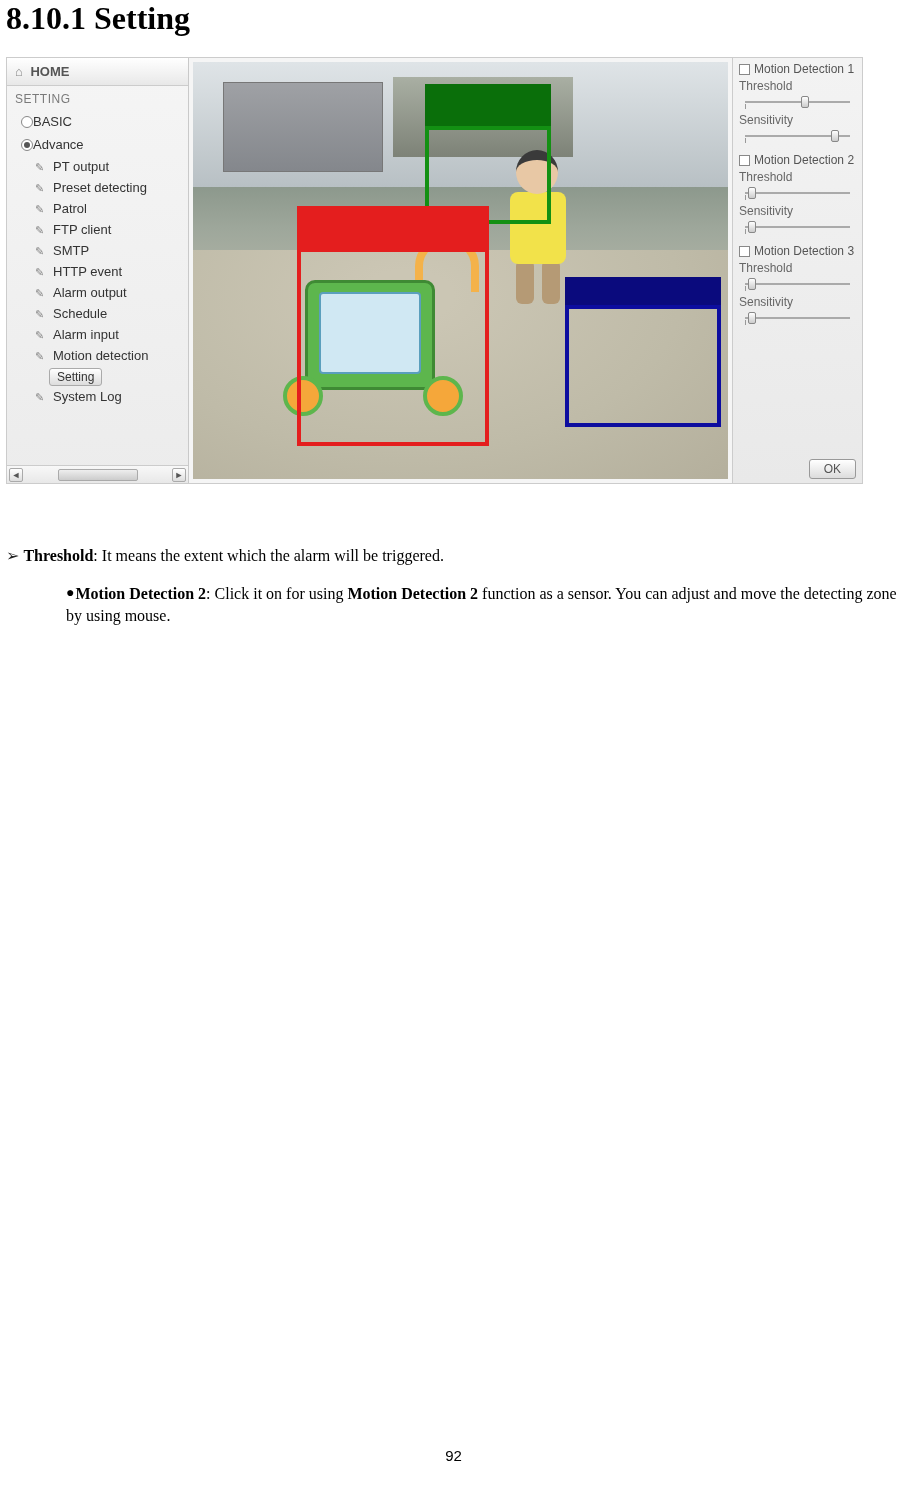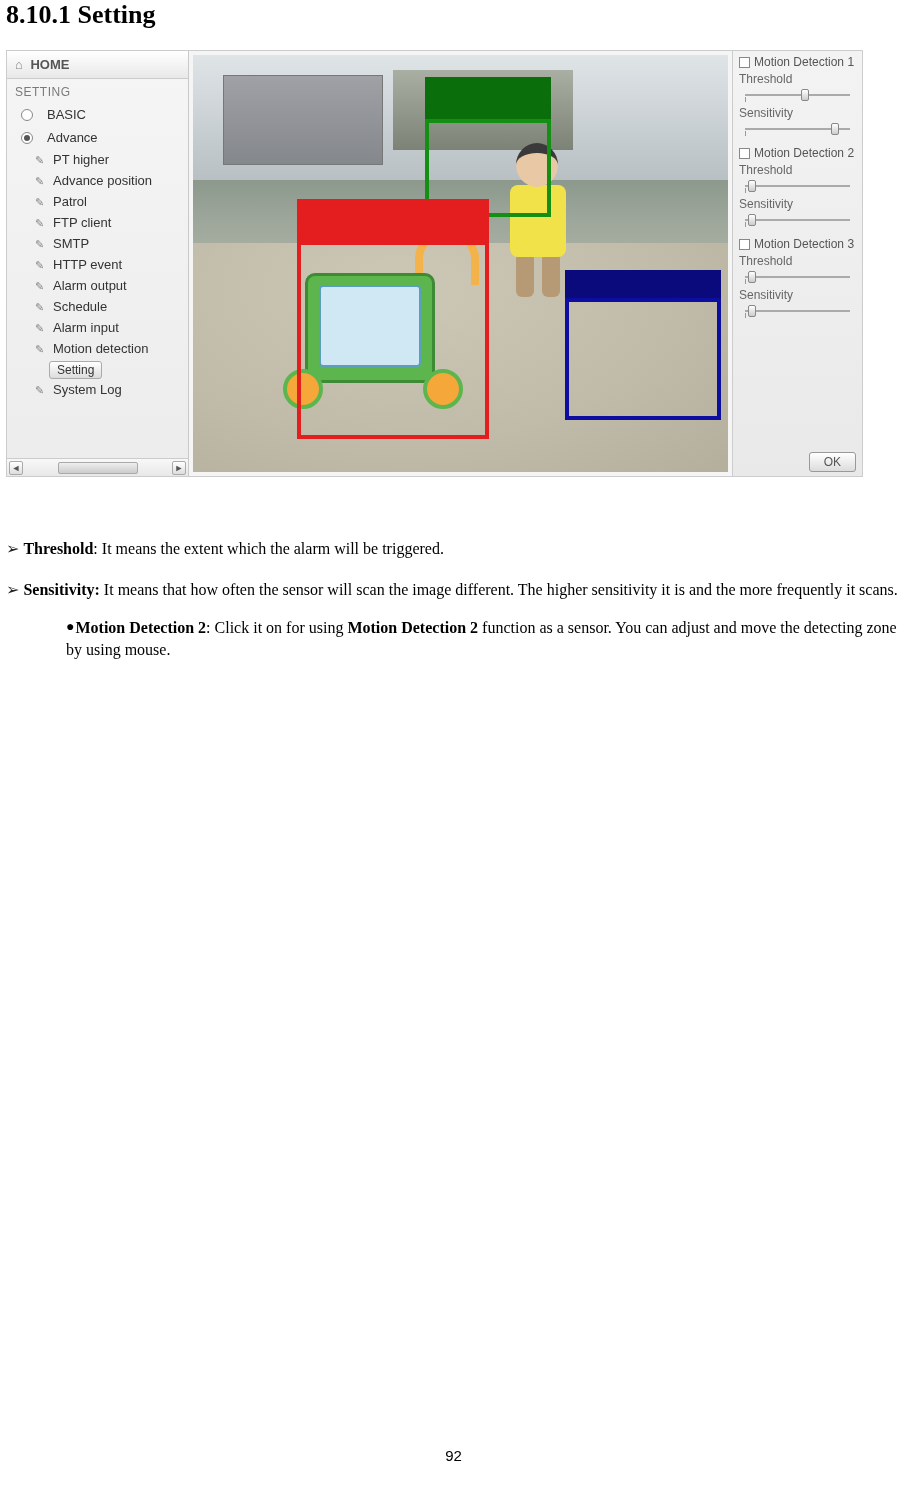--- a/index.html
+++ b/index.html
@@ -6,21 +6,21 @@
     body {
       margin: 0;
       padding: 0;
       font-family: "Times New Roman", Times, serif;
       width: 907px;
       height: 1488px;
       background: white;
       position: relative;
     }
     .page-title {
-      font-size: 26px;
+      font-size: 32px;
       font-weight: bold;
       padding: 0 0 0 6px;
       margin-bottom: 20px;
     }
     .screenshot {
       margin: 10px 6px 0 6px;
       width: 857px;
       height: 427px;
       border: 1px solid #ccc;
       background: #f4f4f2;
@@ -52,21 +52,21 @@
     .sb-section {
       padding: 6px 8px 4px 8px;
       font-size: 12px;
       color: #7a7a7a;
       letter-spacing: 0.5px;
     }
     .sb-item {
       padding: 4px 8px 4px 14px;
       display: flex;
       align-items: center;
-      gap: 14px;
+      gap: 0;
     }
     .sb-subitem {
       padding: 3px 8px 3px 28px;
       display: flex;
       align-items: center;
       gap: 6px;
     }
     .radio {
       width: 12px; height: 12px;
       border: 1px solid #888;
@@ -275,25 +275,25 @@
     <div class="sb-item">
       <span class="radio"></span>
       <span>BASIC</span>
     </div>
     <div class="sb-item">
       <span class="radio sel"></span>
       <span>Advance</span>
     </div>
     <div class="sb-subitem">
         <span class="doc-icon">✎</span>
-        <span>PT higher</span>
-      </div>
-    <div class="sb-subitem">
-        <span class="doc-icon">✎</span>
-        <span>Advance position</span>
+        <span>PT output</span>
+      </div>
+    <div class="sb-subitem">
+        <span class="doc-icon">✎</span>
+        <span>Preset detecting</span>
       </div>
     <div class="sb-subitem">
         <span class="doc-icon">✎</span>
         <span>Patrol</span>
       </div>
     <div class="sb-subitem">
         <span class="doc-icon">✎</span>
         <span>FTP client</span>
       </div>
     <div class="sb-subitem">
@@ -421,20 +421,19 @@
     </div>
     <div class="ok-row">
       <span class="ok-btn">OK</span>
     </div>
   </div>
 </div>
 
 <div class="body-text">
   <div class="para tri"><b>Threshold</b><span>: It means the extent which the alarm will be triggered.</span></div>
 
-  <div class="para tri"><b>Sensitivity:</b><span> It means that how often the sensor will scan the image different. The higher sensitivity it is and the more frequently it scans.</span></div>
 
   <div class="detail-list">
     <div class="bullet"><b>Motion Detection 2</b><span>: Click it on for using </span><b>Motion Detection 2</b><span> function as a sensor. You can adjust and move the detecting zone by using mouse.</span></div>
   </div>
 </div>
 
 <div class="page-number">92</div>
 
 </body></html>

